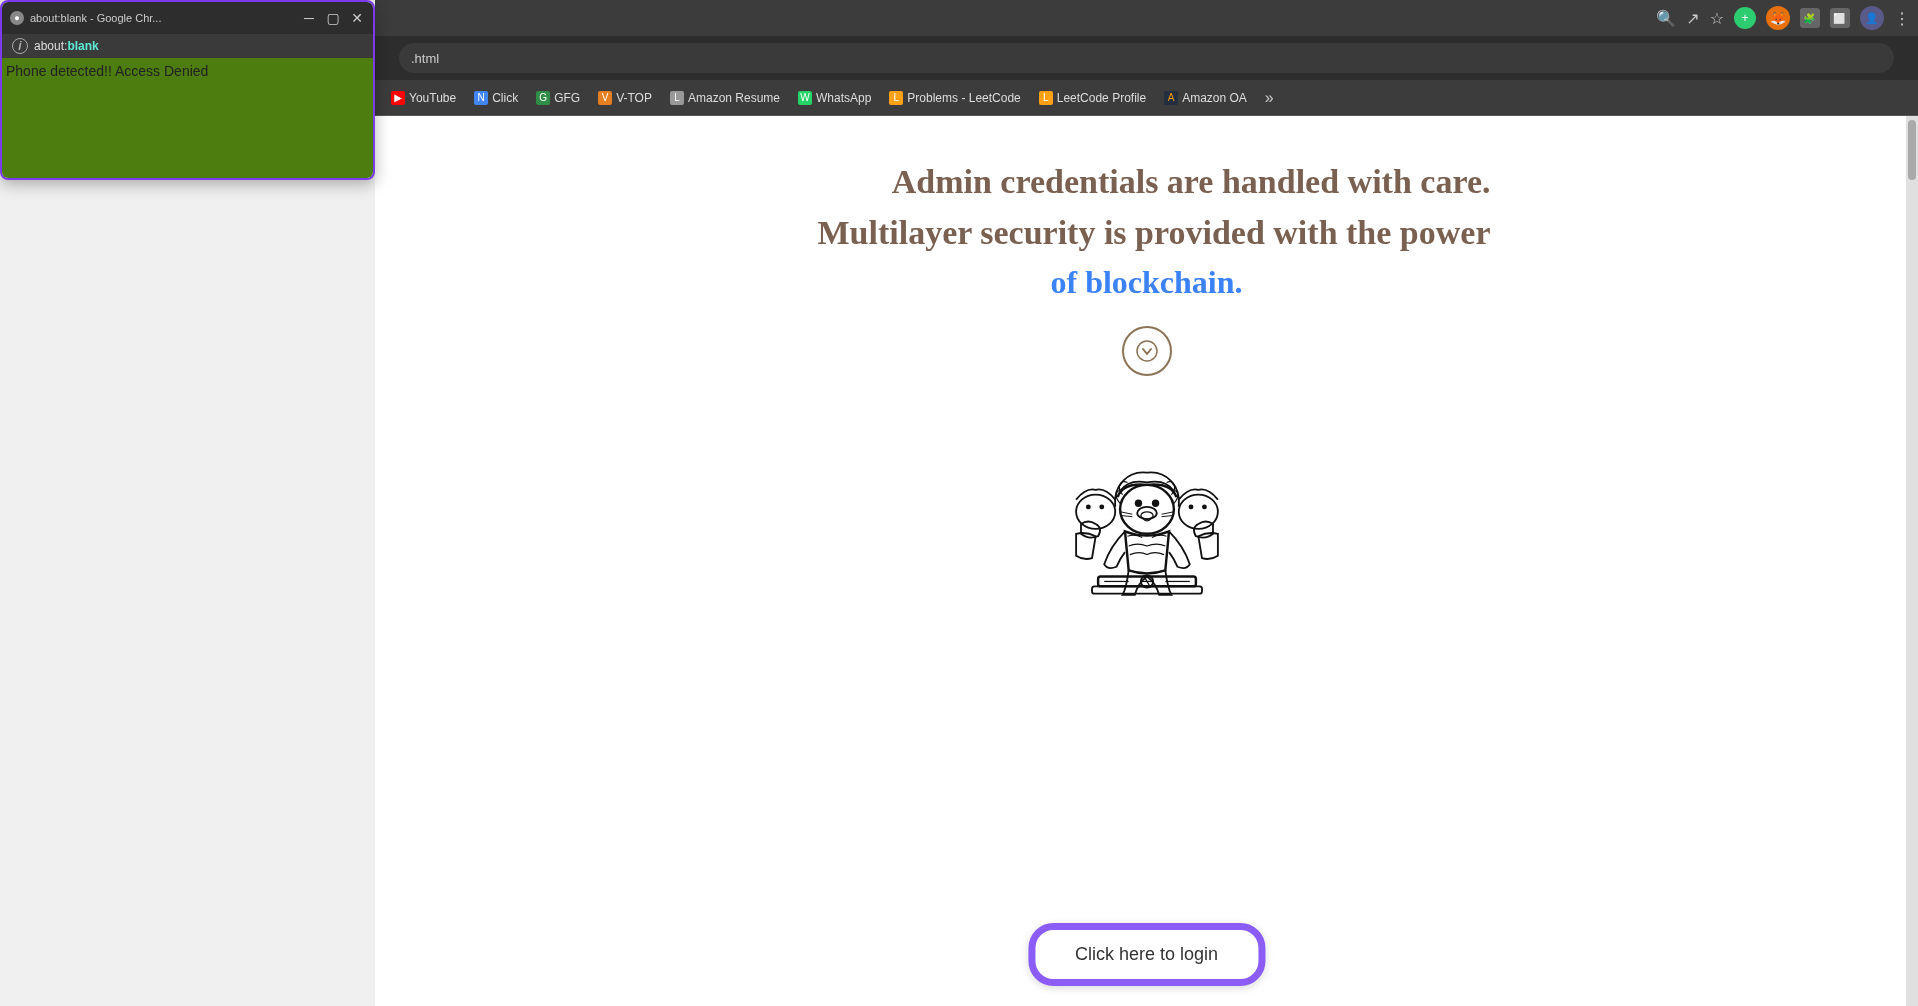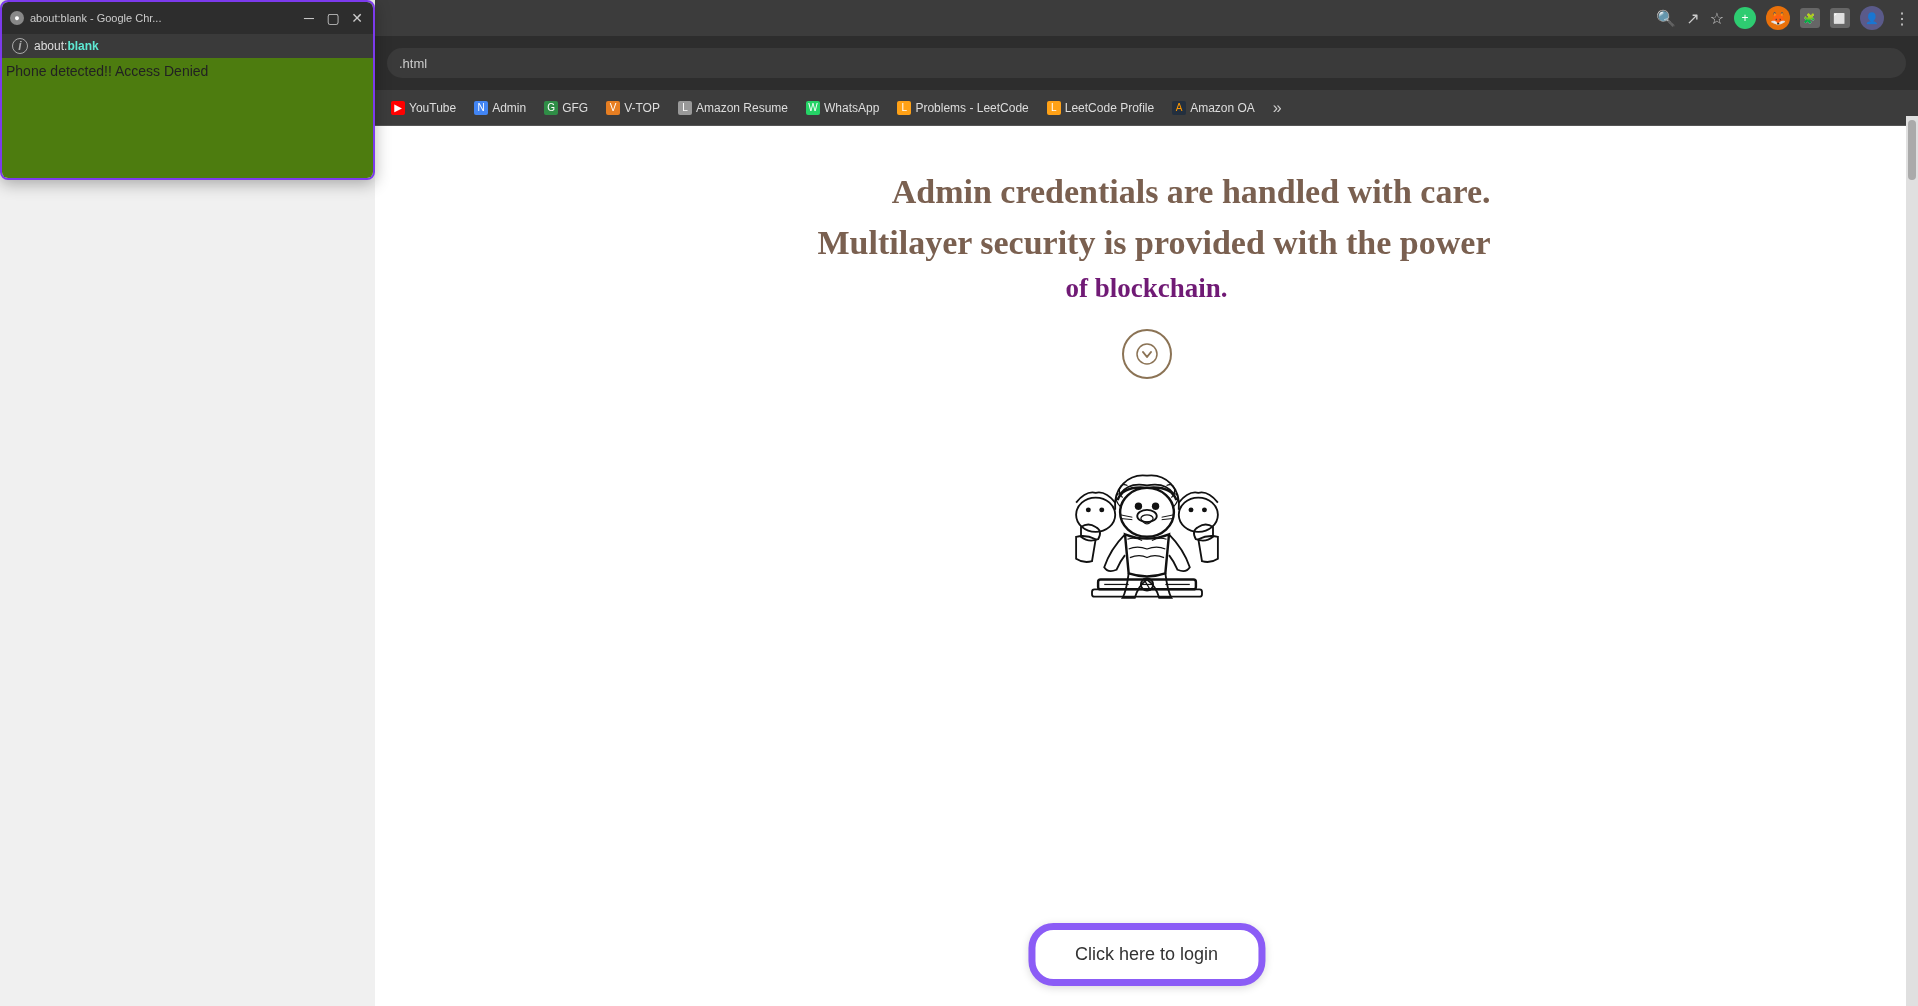--- a/index.html
+++ b/index.html
@@ -164,24 +164,24 @@
       display: flex;
       align-items: center;
       justify-content: center;
       font-size: 12px;
       color: white;
     }
 
     
     .browser-addressbar-row {
       background: #2d2d2d;
-      height: 54px;
-      display: flex;
-      align-items: center;
-      padding: 0 12px;
+      height: 44px;
+      display: flex;
+      align-items: center;
+      padding: 0 24px;
       gap: 8px;
     }
     .addressbar-input {
       flex: 1;
       background: #3a3a3a;
       border-radius: 20px;
       height: 30px;
       display: flex;
       align-items: center;
       padding: 0 12px;
@@ -367,21 +367,21 @@
     </div>
   </div>
 
   <div class="bookmarks-bar">
     <div class="bookmark-item">
       <div class="bookmark-icon bm-yt">▶</div>
       <span>YouTube</span>
     </div>
     <div class="bookmark-item">
       <div class="bookmark-icon bm-news">N</div>
-      <span>Admin</span>
+      <span>Click</span>
     </div>
     <div class="bookmark-item">
       <div class="bookmark-icon bm-gfg">G</div>
       <span>GFG</span>
     </div>
     <div class="bookmark-item">
       <div class="bookmark-icon bm-vtop">V</div>
       <span>V-TOP</span>
     </div>
     <div class="bookmark-item">
@@ -409,21 +409,21 @@
 
   <div class="page-content" style="position:relative; flex:1;">
 
     <div class="hero-text">
       <div style="font-size:34px; font-weight:bold; color:#7a6050; font-family:Georgia,serif; line-height:1.5;text-align:right;">
         <span>Admin credentials are handled with care.</span>
       </div>
       <div style="font-size:34px; font-weight:bold; color:#7a6050; font-family:Georgia,serif; line-height:1.5;margin-left:15px;">
         <span>Multilayer security is provided with the power</span>
       </div>
-      <div style="font-size:27px; font-weight:bold; color:#701a75; font-family:Georgia,serif; line-height:1.5;">
+      <div style="font-size:32px; font-weight:bold; color:#3b82f6; font-family:Georgia,serif; line-height:1.5;">
         <span>of blockchain.</span>
       </div>
     </div>
 
     <div class="scroll-arrow">
       <svg viewBox="0 0 24 24">
         <circle cx="12" cy="12" r="10" stroke="#8b7355" stroke-width="1.5" fill="none"></circle>
         <polyline points="8,10 12,15 16,10" stroke="#8b7355" stroke-width="2" fill="none" stroke-linecap="round" stroke-linejoin="round"></polyline>
       </svg>
     </div>

